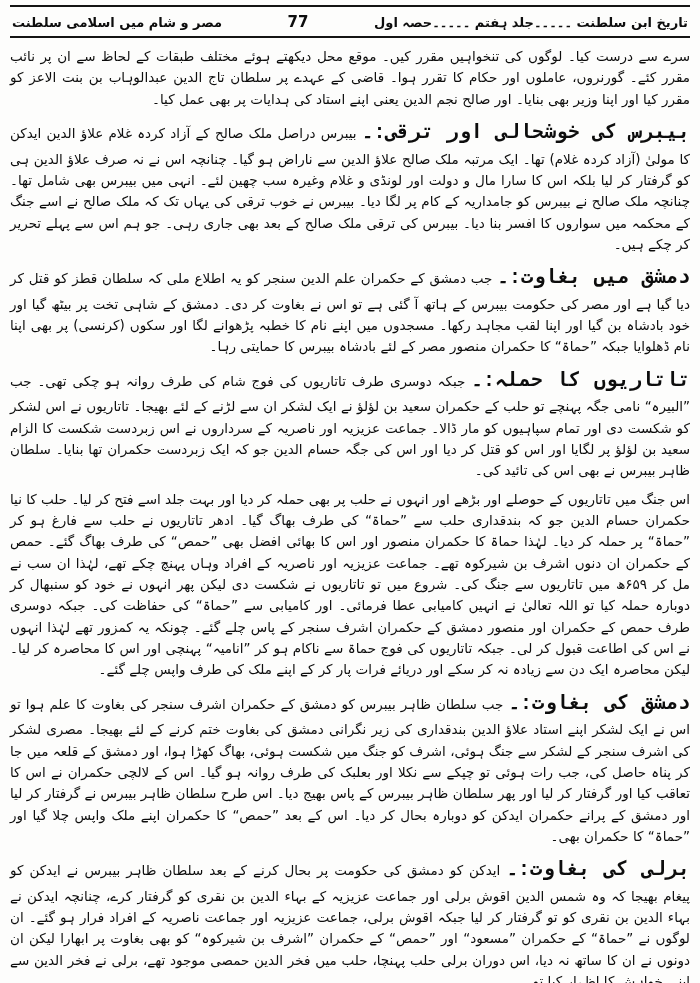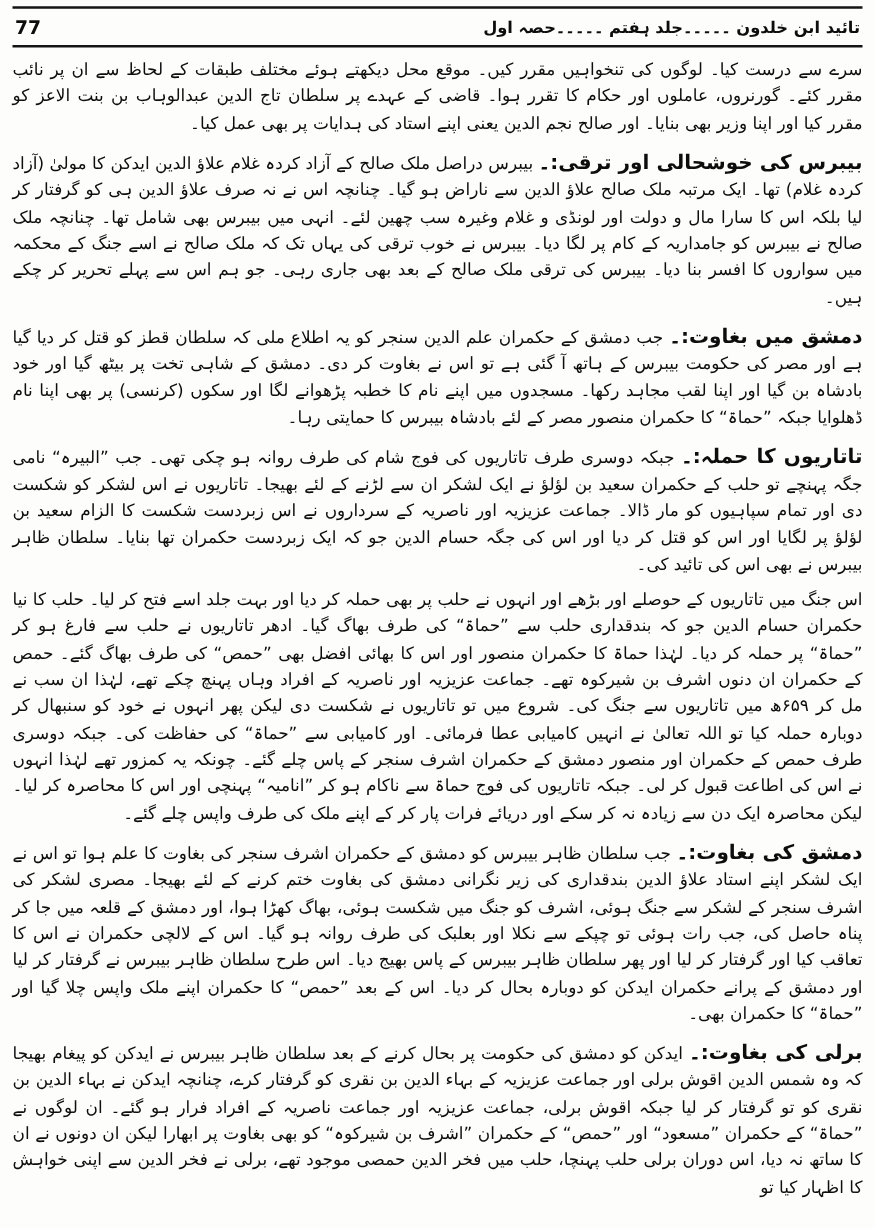--- a/index.html
+++ b/index.html
@@ -36,34 +36,36 @@
   }
   .content {
     font-size: 13.5px;
     line-height: 1.58;
     text-align: justify;
     text-align-last: right;
   }
   .content p { margin-bottom: 7px; }
   .run-in-heading {
     font-weight: bold;
-    font-size: 16px;
+    font-size: 20px;
+    font-family: Liberation Mono, monospace;
   }
   .body-text { }
 </style>
 </head>
 <body>
 
 <div class="page">
 
   <div class="top-rule"></div>
 
   <div class="page-header">
-    <div class="h-side">تائید ابن خلدون ۔۔۔۔۔جلد ہفتم ۔۔۔۔۔حصہ اول</div>
+    <div class="h-side">تاریخ ابن سلطنت ۔۔۔۔۔جلد ہفتم ۔۔۔۔۔حصہ اول</div>
     <div class="h-center">77</div>
+    <div class="h-side">مصر و شام میں اسلامی سلطنت</div>
   </div>
 
   <div class="header-rule"></div>
 
   <div class="content">
 
     <p><span class="body-text">سرے سے درست کیا۔ لوگوں کی تنخواہیں مقرر کیں۔ موقع محل دیکھتے ہوئے مختلف طبقات کے لحاظ سے ان پر نائب مقرر کئے۔ گورنروں، عاملوں اور حکام کا تقرر ہوا۔ قاضی کے عہدے پر سلطان تاج الدین عبدالوہاب بن بنت الاعز کو مقرر کیا اور اپنا وزیر بھی بنایا۔ اور صالح نجم الدین یعنی اپنے استاد کی ہدایات پر بھی عمل کیا۔</span></p>
 
     <p><span class="run-in-heading">بیبرس کی خوشحالی اور ترقی:۔</span> <span class="body-text">بیبرس دراصل ملک صالح کے آزاد کردہ غلام علاؤ الدین ایدکن کا مولیٰ (آزاد کردہ غلام) تھا۔ ایک مرتبہ ملک صالح علاؤ الدین سے ناراض ہو گیا۔ چنانچہ اس نے نہ صرف علاؤ الدین ہی کو گرفتار کر لیا بلکہ اس کا سارا مال و دولت اور لونڈی و غلام وغیرہ سب چھین لئے۔ انہی میں بیبرس بھی شامل تھا۔ چنانچہ ملک صالح نے بیبرس کو جامداریہ کے کام پر لگا دیا۔ بیبرس نے خوب ترقی کی یہاں تک کہ ملک صالح نے اسے جنگ کے محکمہ میں سواروں کا افسر بنا دیا۔ بیبرس کی ترقی ملک صالح کے بعد بھی جاری رہی۔ جو ہم اس سے پہلے تحریر کر چکے ہیں۔</span></p>
 

